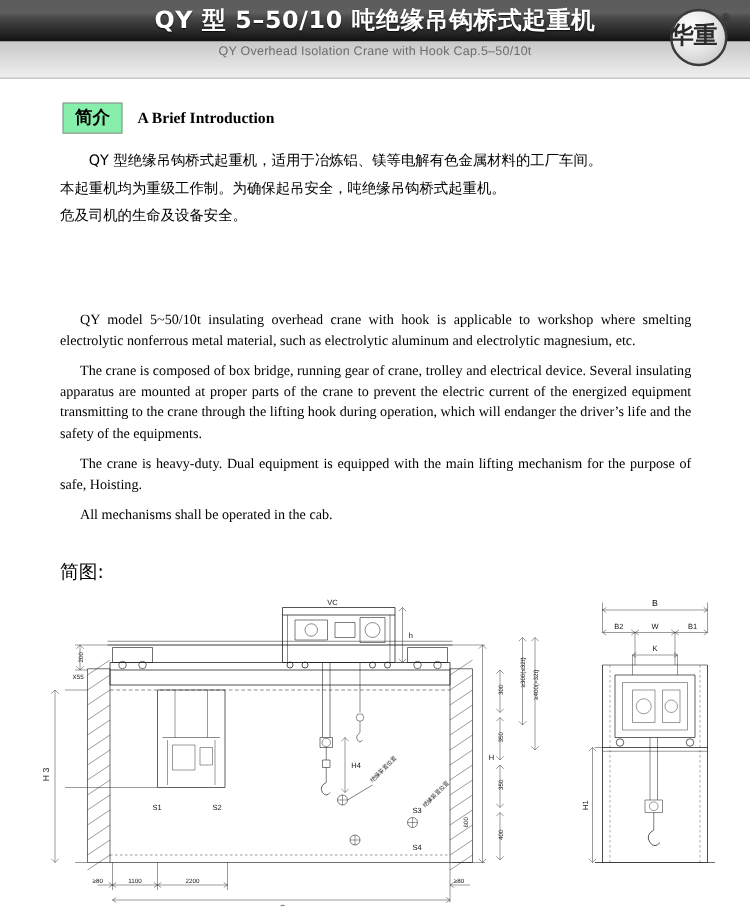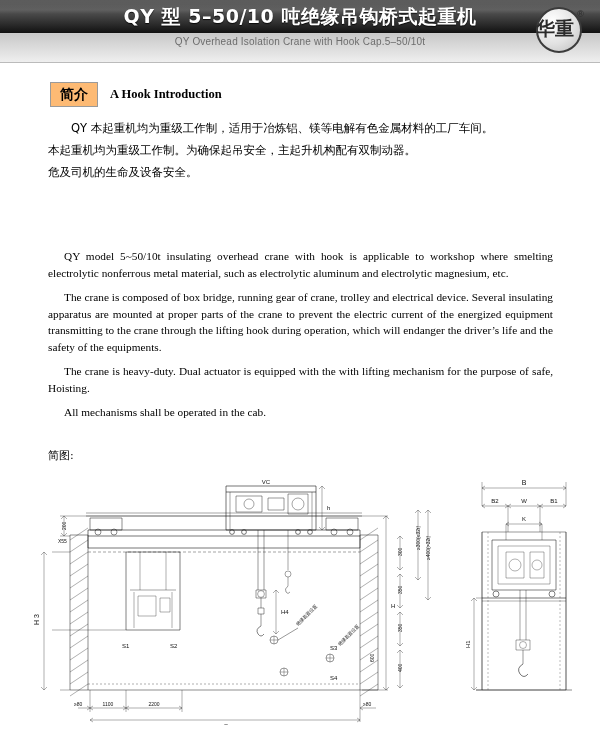--- a/index.html
+++ b/index.html
@@ -103,21 +103,21 @@
   
   .section-head {
     position: absolute;
     left: 50px;
     top: 82px;
     display: flex;
     align-items: center;
   }
   .section-head .box {
     border: 1px solid #9a9a9a;
-    background: #fdba74;
+    background: #86efac;
     padding: 3px 9px 4px 9px;
     font-size: 14px;
     font-weight: bold;
     font-family: "DejaVu Sans", sans-serif;
     color: #000;
     line-height: 16px;
   }
   .section-head .en {
     margin-left: 12px;
     font-size: 12.5px;
@@ -161,21 +161,21 @@
     text-indent: 16px;
   }
   .body-en p:last-child { margin-bottom: 12px; }
 
   
   .diagram-label {
     position: absolute;
     left: 48px;
     top: 448px;
     font-family: "DejaVu Sans", sans-serif;
-    font-size: 11px;
+    font-size: 15px;
     color: #000;
   }
   .diagram {
     position: absolute;
     left: 30px;
     top: 440px;
     width: 545px;
     height: 285px;
   }
   .diagram svg { display: block; }
@@ -210,33 +210,33 @@
   <div class="header-title-en">QY Overhead Isolation Crane with Hook Cap.5–50/10t</div>
   <div class="logo">
     <div class="ring"></div>
     <div class="glyph">华重</div>
     <div class="rmark">®</div>
   </div>
 </div>
 
 <div class="section-head">
   <div class="box">简介</div>
-  <div class="en">A Hook Introduction</div>
+  <div class="en">A Brief Introduction</div>
 </div>
 
 <div class="body-cn">
-  <p class="indent">QY 本起重机均为重级工作制，适用于冶炼铝、镁等电解有色金属材料的工厂车间。</p>
-  <p>本起重机均为重级工作制。为确保起吊安全，主起升机构配有双制动器。</p>
+  <p class="indent">QY 型绝缘吊钩桥式起重机，适用于冶炼铝、镁等电解有色金属材料的工厂车间。</p>
+  <p>本起重机均为重级工作制。为确保起吊安全，吨绝缘吊钩桥式起重机。</p>
   <p>危及司机的生命及设备安全。</p>
 </div>
 
 <div class="body-en">
   <p>QY model 5~50/10t insulating overhead crane with hook is applicable to workshop where smelting electrolytic nonferrous metal material, such as electrolytic aluminum and electrolytic magnesium, etc.</p>
   <p>The crane is composed of box bridge, running gear of crane, trolley and electrical device. Several insulating apparatus are mounted at proper parts of the crane to prevent the electric current of the  energized equipment transmitting to the crane through the lifting hook during operation, which will endanger the driver’s life and the safety of the equipments.</p>
-  <p>The crane is heavy-duty. Dual actuator is equipped with the with lifting mechanism for the purpose of safe, Hoisting.</p>
+  <p>The crane is heavy-duty. Dual equipment is equipped with the main lifting mechanism for the purpose of safe, Hoisting.</p>
   <p>All mechanisms shall be operated in the cab.</p>
 </div>
 
 <div class="diagram-label">简图:</div>
 
 <div class="diagram">
 <svg width="545" height="285" viewBox="0 0 545 285" xmlns="http://www.w3.org/2000/svg">
   <g fill="none" stroke="#1a1a1a" stroke-width="0.6">
 
     <g stroke-width="0.5">

